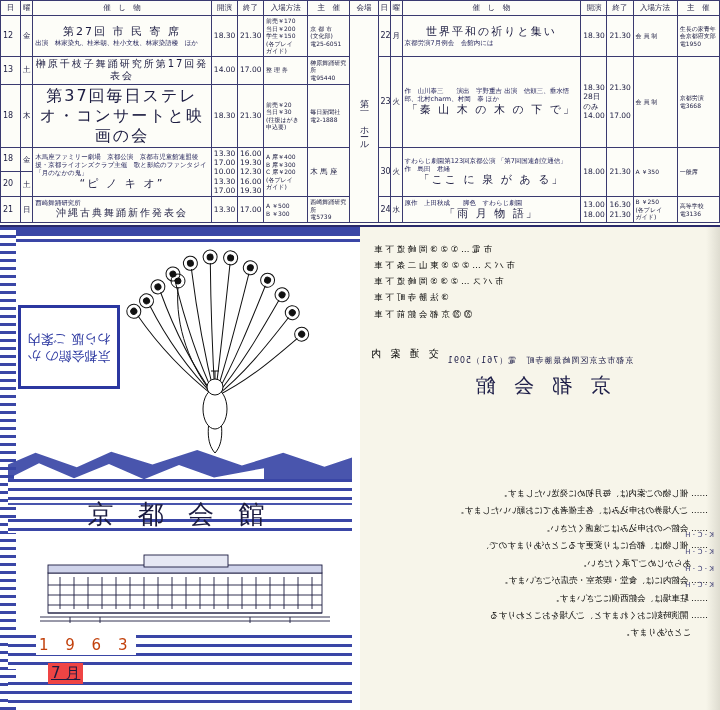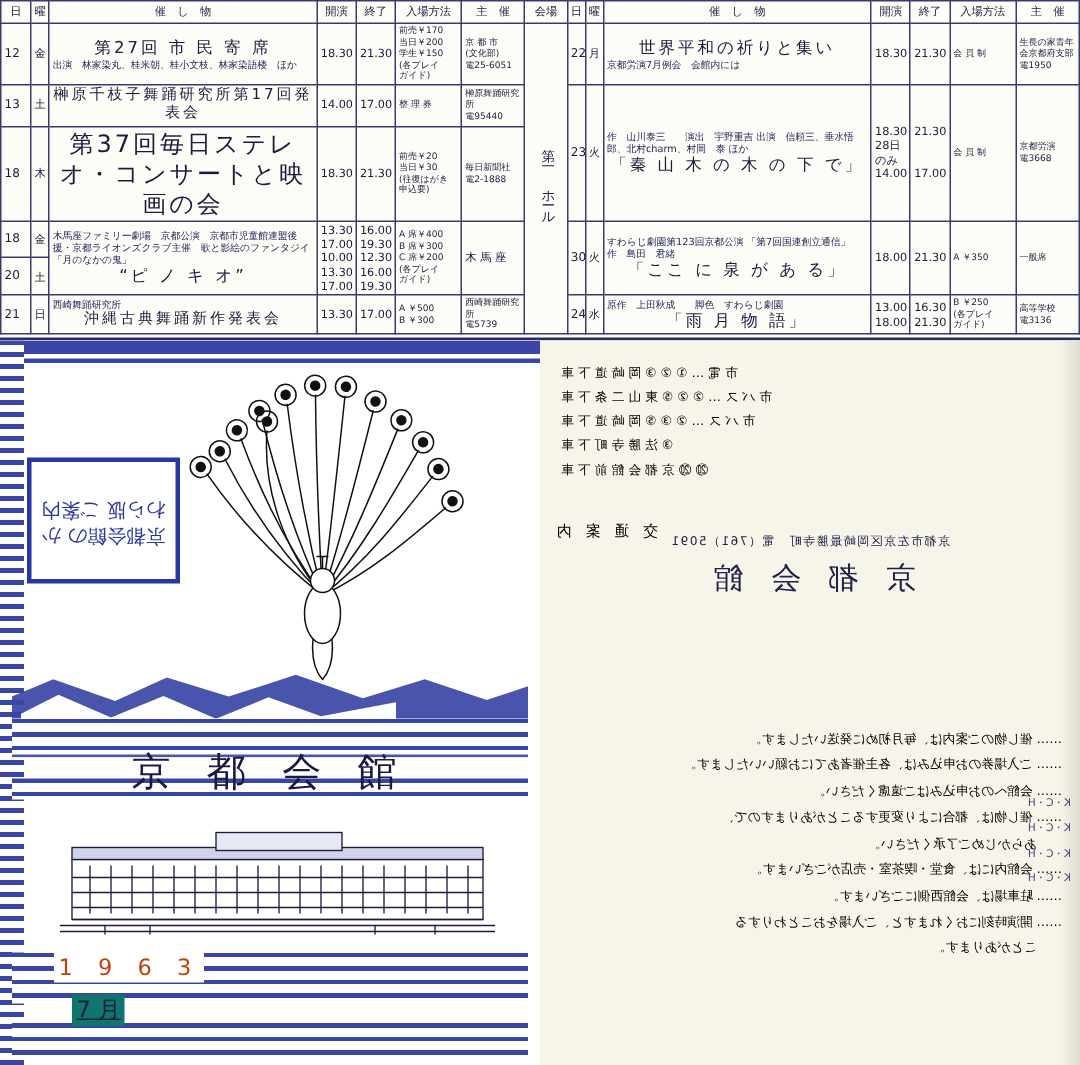--- a/index.html
+++ b/index.html
@@ -118,21 +118,21 @@
   }
   .building{
     position:absolute;left:40px;top:320px;width:290px;height:84px;
   }
   .year-line{
     position:absolute;left:36px;top:408px;font-size:15px;letter-spacing:6px;color:#c2410c;
     background:#fff;padding:1px 3px;
   }
   .month-line{
     position:absolute;left:48px;top:436px;font-size:15px;color:#1b1b40;
-    background:#0f766e;padding:1px 3px;text-decoration:underline;
+    background:#ef4444;padding:1px 3px;text-decoration:underline;
   }
   .guide-line{
     position:absolute;left:128px;top:432px;font-size:16px;letter-spacing:3px;color:#1b1b40;
     background:#fff;padding:1px 4px;
   }
   
   #inner{
     position:absolute;left:360px;top:0;width:360px;height:483px;
     background:#f7f5ea;
     overflow:hidden;

